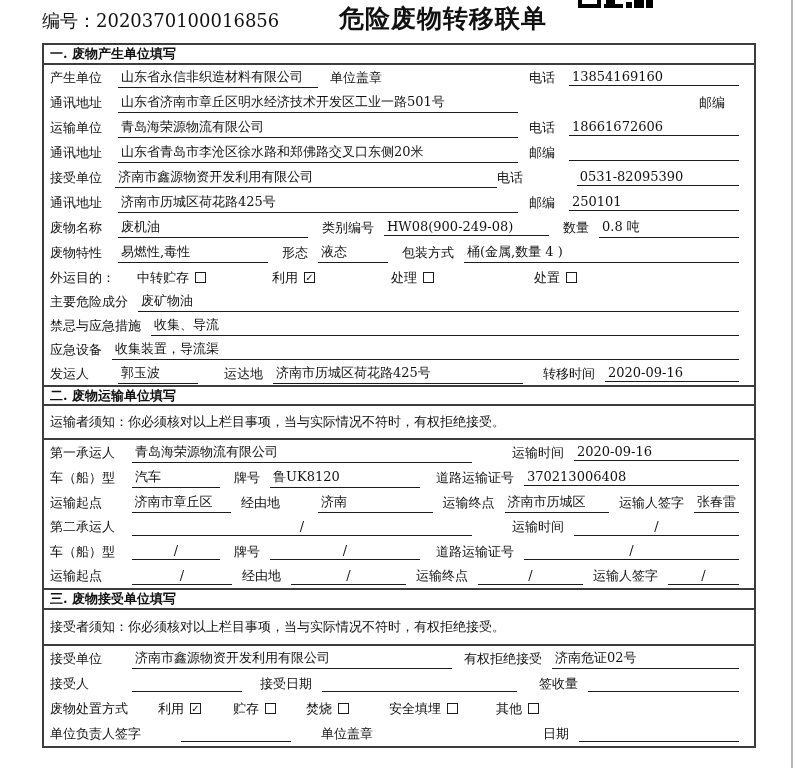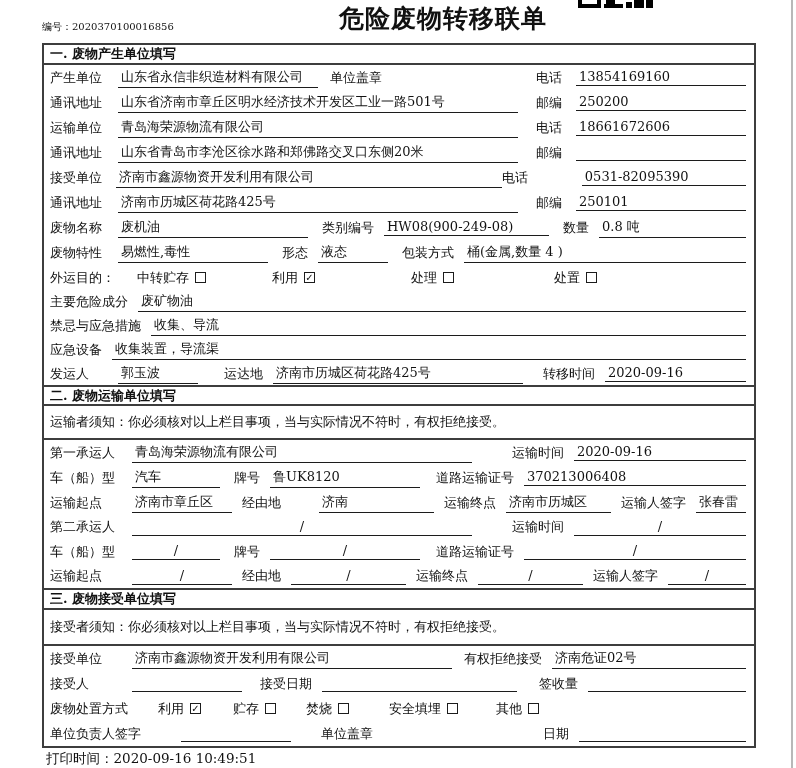--- a/index.html
+++ b/index.html
@@ -1,27 +1,27 @@
 <!DOCTYPE html>
 <html lang="zh"><head>
 <meta charset="utf-8">
 <style>
   * { margin:0; padding:0; box-sizing:border-box; }
   html,body { background:#fff; }
   body { width:796px; height:768px; font-family:"DejaVu Serif","Liberation Serif",serif; color:#111; }
   .page { position:relative; width:796px; height:768px; background:#fff; overflow:hidden; }
   .edge-line { position:absolute; right:3px; top:0; width:2px; height:768px; background:#b8b8b8; }
-  .doc-no { position:absolute; left:42px; top:20px; font-size:10px; }
+  .doc-no { position:absolute; left:42px; top:9px; font-size:18px; }
   .doc-title { position:absolute; left:0; top:2px; width:100%; text-align:center; font-size:25px; font-weight:bold; letter-spacing:1px; padding-left:90px; }
   .qr { position:absolute; background:#000; }
   .qr-hollow { position:absolute; border:4px solid #000; border-top:none; background:#fff; }
   .form-table { position:absolute; left:42px; top:43px; width:714px; border:2px solid #3d3d3d; background:#fff; }
   .sec-h { display:flex; align-items:center; padding:0 6px; font-weight:bold; font-size:13px; border-bottom:2px solid #3d3d3d; }
   .sec-h.mid { border-top:2px solid #3d3d3d; }
-  .row { display:flex; align-items:center; padding:0 8px 0 6px; font-size:13px; white-space:nowrap; }
+  .row { display:flex; align-items:center; padding:0 15px 0 6px; font-size:13px; white-space:nowrap; }
   .notice { border-bottom:2px solid #3d3d3d; }
   .lab { margin-right:10px; }
   .val { border-bottom:1px solid #1c1c1c; padding:0 3px 1px 3px; min-height:16px; display:inline-block; }
   .fill { flex:1; }
   .ctr { text-align:center; }
   .pushR { margin-left:auto; }
   .cb { display:inline-block; width:11px; height:11px; border:1px solid #1c1c1c; margin-left:6px; font-size:10px; line-height:10px; text-align:center; }
   .print-time { position:absolute; left:46px; top:750px; font-size:13.5px; }
 </style>
 </head>
@@ -55,21 +55,20 @@
       <span class="val" style="width:200px;">山东省永信非织造材料有限公司</span>
       <span class="lab" style="margin-left:12px;">单位盖章</span>
       <span class="lab pushR" style="width:30px;">电话</span>
       <span class="val" style="width:170px;">13854169160</span>
     </div>
 
     <div class="row" style="height:25px;">
       <span class="lab" style="width:58px;">通讯地址</span>
       <span class="val" style="width:400px;">山东省济南市章丘区明水经济技术开发区工业一路501号</span>
       <span class="lab pushR" style="width:30px;">邮编</span>
-      <span class="val" style="width:170px;">250200</span>
     </div>
 
     <div class="row" style="height:25px;">
       <span class="lab" style="width:58px;">运输单位</span>
       <span class="val" style="width:400px;">青岛海荣源物流有限公司</span>
       <span class="lab pushR" style="width:30px;">电话</span>
       <span class="val" style="width:170px;">18661672606</span>
     </div>
 
     <div class="row" style="height:25px;">
@@ -110,21 +109,21 @@
       <span class="lab" style="margin-left:14px;">包装方式</span>
       <span class="val fill">桶(金属,数量 4 )</span>
     </div>
 
     <div class="row" style="height:25px;">
       <span class="lab">外运目的：</span>
       <span style="margin-left:12px;">中转贮存</span>
       <span class="cb"></span>
       <span style="margin-left:66px;">利用</span>
       <span class="cb">✓</span>
-      <span style="margin-left:96px;text-align:right;">处理</span>
+      <span style="margin-left:76px;text-align:right;">处理</span>
       <span class="cb"></span>
       <span style="margin-left:100px;">处置</span>
       <span class="cb"></span>
     </div>
 
     <div class="row" style="height:24px;">
       <span class="lab">主要危险成分</span>
       <span class="val fill">废矿物油</span>
     </div>
 
@@ -250,16 +249,13 @@
     <div class="row" style="height:25px;">
       <span class="lab">单位负责人签字</span>
       <span class="val" style="width:110px;margin-left:30px;"></span>
       <span class="lab" style="margin-left:30px;">单位盖章</span>
       <span class="lab" style="margin-left:160px;">日期</span>
       <span class="val fill"></span>
     </div>
 
   </div>
 
-  <div class="print-time">
-    <span>打印时间：</span><span>2020-09-16 10:49:51</span>
-  </div>
 </div>
 
 </body></html>

